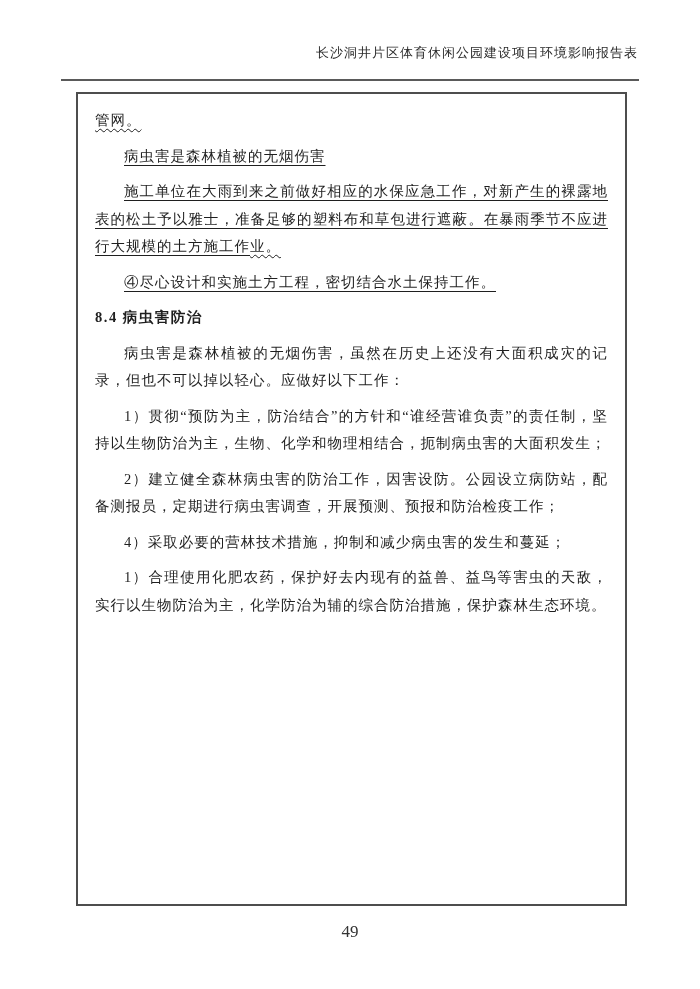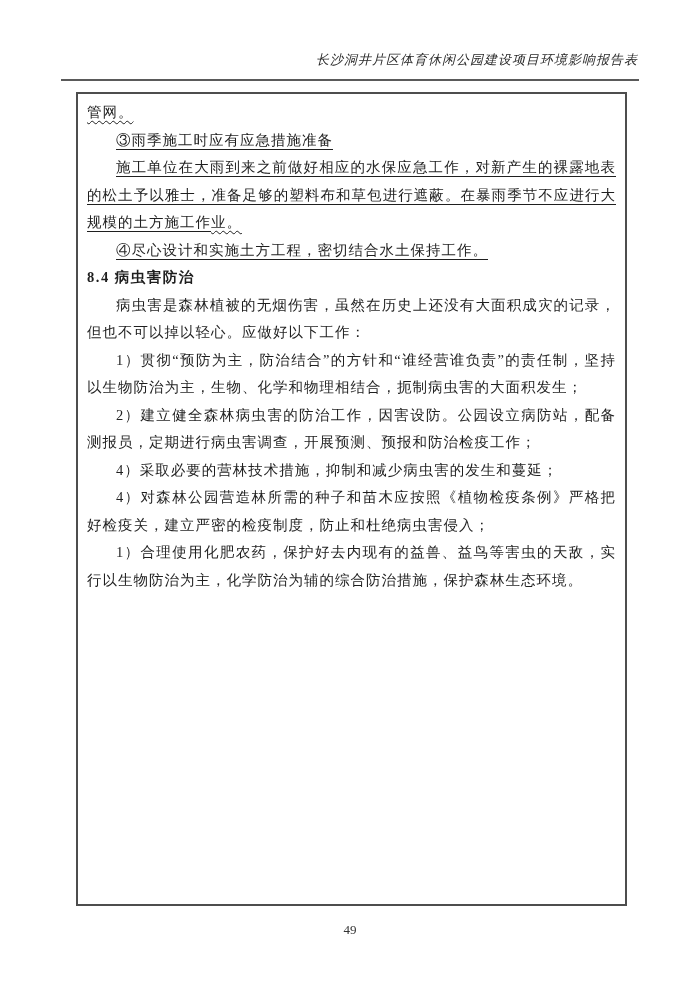--- a/index.html
+++ b/index.html
@@ -11,48 +11,47 @@
     position: relative;
     width: 700px;
     height: 989px;
     background: #ffffff;
     font-family: "Liberation Serif", "DejaVu Serif", serif;
     color: #1f1f1f;
     overflow: hidden;
   }
   .header-title {
     position: absolute;
-    top: 51px;
+    top: 44px;
     right: 62px;
     font-size: 13px;
     letter-spacing: 1px;
     color: #2a2a2a;
     white-space: nowrap;
-    font-style: italic;
   }
   .header-rule {
     position: absolute;
     top: 79px;
     left: 61px;
     width: 578px;
     height: 0;
     border-top: 2.5px solid #5a5a5a;
   }
   .content-box {
     position: absolute;
     left: 76px;
     top: 92px;
     width: 551px;
     height: 814px;
     border: 2px solid #4d4d4d;
     box-sizing: border-box;
     padding: 5px 9px 0 9px;
   }
   .para {
-    margin: 0;
+    margin: 8px;
     font-size: 14.5px;
     line-height: 27.5px;
     letter-spacing: 1px;
     text-align: justify;
   }
   .indent { text-indent: 2em; }
   .heading { font-weight: bold; letter-spacing: 1.5px; }
   .u-line {
     text-decoration: underline;
     text-decoration-thickness: 1px;
@@ -63,54 +62,53 @@
     text-decoration-style: wavy;
     text-decoration-thickness: 1px;
     text-underline-offset: 3px;
   }
   .page-number {
     position: absolute;
     top: 922px;
     left: 0;
     width: 100%;
     text-align: center;
-    font-size: 13px;
+    font-size: 17px;
     color: #333333;
   }
 </style>
 </head>
 <body>
 
 <div class="page">
 
   <div class="header-title">长沙洞井片区体育休闲公园建设项目环境影响报告表</div>
 
   <div class="header-rule"></div>
 
   <div class="content-box">
 
     <p class="para"><span class="u-wavy">管网。</span></p>
 
-    <p class="para indent"><span class="u-line">③雨季施工时应有应急措施准备</span></p>
+    <p class="para indent"><span class="u-line">病虫害是森林植被的无烟伤害</span></p>
 
     <p class="para indent"><span class="u-line">施工单位在大雨到来之前做好相应的水保应急工作，对新产生的裸露地表的松土予以雅士，准备足够的塑料布和草包进行遮蔽。在暴雨季节不应进行大规模的土方施工作</span><span class="u-wavy">业。</span></p>
 
     <p class="para indent"><span class="u-line">④尽心设计和实施土方工程，密切结合水土保持工作。</span></p>
 
     <p class="para heading">8.4 病虫害防治</p>
 
     <p class="para indent">病虫害是森林植被的无烟伤害，虽然在历史上还没有大面积成灾的记录，但也不可以掉以轻心。应做好以下工作：</p>
 
     <p class="para indent">1）贯彻“预防为主，防治结合”的方针和“谁经营谁负责”的责任制，坚持以生物防治为主，生物、化学和物理相结合，扼制病虫害的大面积发生；</p>
 
     <p class="para indent">2）建立健全森林病虫害的防治工作，因害设防。公园设立病防站，配备测报员，定期进行病虫害调查，开展预测、预报和防治检疫工作；</p>
 
     <p class="para indent">4）采取必要的营林技术措施，抑制和减少病虫害的发生和蔓延；</p>
 
-    <p class="para indent">4）对森林公园营造林所需的种子和苗木应按照《植物检疫条例》严格把好检疫关，建立严密的检疫制度，防止和杜绝病虫害侵入；</p>
 
     <p class="para indent">1）合理使用化肥农药，保护好去内现有的益兽、益鸟等害虫的天敌，实行以生物防治为主，化学防治为辅的综合防治措施，保护森林生态环境。</p>
 
   </div>
 
   <div class="page-number">49</div>
 
 </div>
 
 </body></html>

